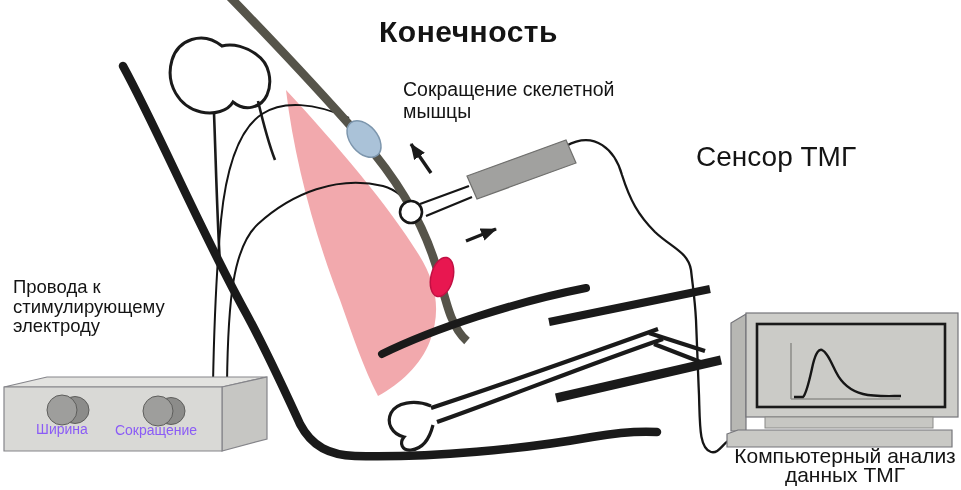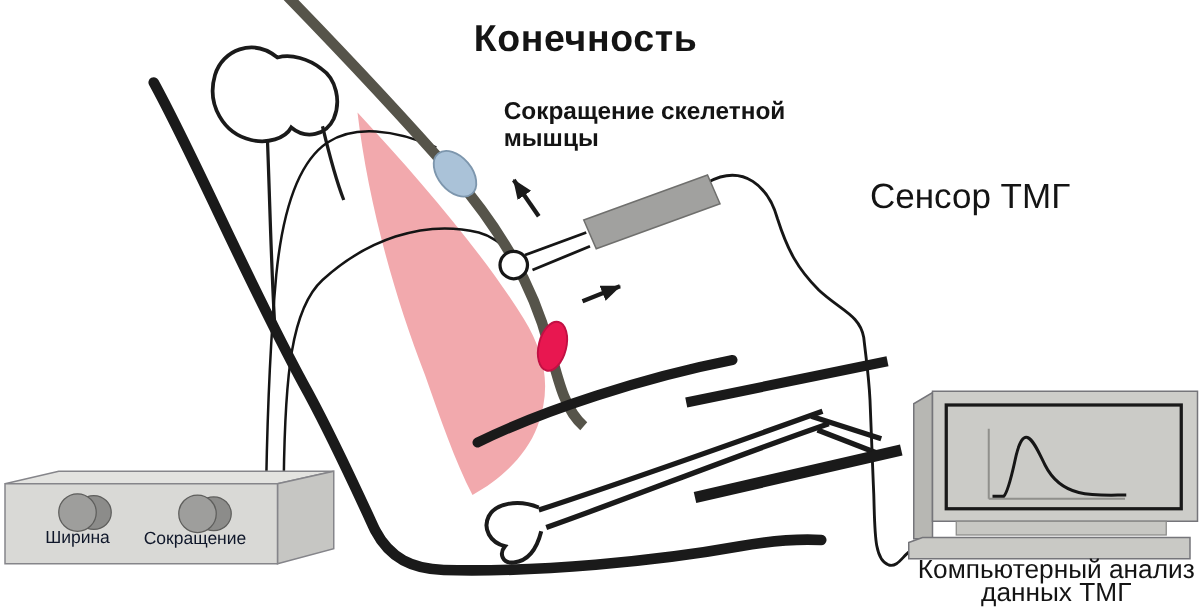--- a/index.html
+++ b/index.html
@@ -9,21 +9,21 @@
     font-family:"Liberation Sans","DejaVu Sans",sans-serif;
     color:#111;
   }
   #art{position:absolute;left:0;top:0;}
   .lbl{position:absolute;white-space:pre-line;color:#141414;}
   .lbl-title{font-size:30px;font-weight:700;letter-spacing:0.5px;}
   .lbl-contraction{font-size:19.5px;line-height:21.5px;}
   .lbl-sensor{font-size:28px;margin-left:33px;}
   .lbl-displacement{font-size:20px;line-height:21.5px;}
   .lbl-wires{font-size:18.5px;line-height:19.5px;}
-  .lbl-knob{font-size:14px;text-align:center;color:#0f172a;}
+  .lbl-knob{font-size:14px;text-align:center;color:#8b5cf6;}
   .lbl-stim-caption{font-size:16.5px;}
   .lbl-comp-caption{font-size:21px;line-height:19px;text-align:center;}
 </style>
 </head>
 <body>
 
 <div id="stage">
 
   <svg id="art" width="961" height="490" viewBox="0 0 961 490">
     <defs>
@@ -99,26 +99,29 @@
       <rect x="757" y="324" width="188" height="83" fill="#cbcbc7" stroke="#191919" stroke-width="2.6"></rect>
       <path d="M791,343 L791,399 M791,399 L900,399" fill="none" stroke="#90908c" stroke-width="1.6"></path>
       <path fill="none" stroke="#161616" stroke-width="2.4" d="M794,397 L803,397 C807,393 810,377 813,364 C816,352 819,349 822,350 C827,352 831,362 836,372 C842,384 851,391 863,394 C875,397 890,396 901,396"></path>
       <rect x="765" y="417" width="168" height="11" fill="#c7c7c3" stroke="#8a8a88" stroke-width="1"></rect>
       <polygon points="727,434 738,430 952,430 952,447 727,447" fill="#c9c9c5"></polygon>
     </g>
   </svg>
 
   <div class="lbl lbl-title" style="left:379px;top:15px;">Конечность</div>
 
-  <div class="lbl lbl-contraction" style="left:403px;top:79px;font-weight:bold;">Сокращение скелетной
+  <div class="lbl lbl-contraction" style="left:403px;top:79px;">Сокращение скелетной
 мышцы</div>
 
   <div class="lbl lbl-sensor" style="left:663px;top:141px;">Сенсор ТМГ</div>
 
 
+  <div class="lbl lbl-wires" style="left:13px;top:277px;">Провода к
+стимулирующему
+электроду</div>
 
   <div class="lbl lbl-knob" style="left:17px;top:421px;width:90px;">Ширина</div>
 
   <div class="lbl lbl-knob" style="left:106px;top:422px;width:100px;">Сокращение</div>
 
 
   <div class="lbl lbl-comp-caption" style="left:731px;top:446px;width:228px;">Компьютерный анализ
 данных ТМГ</div>
 
 </div>

